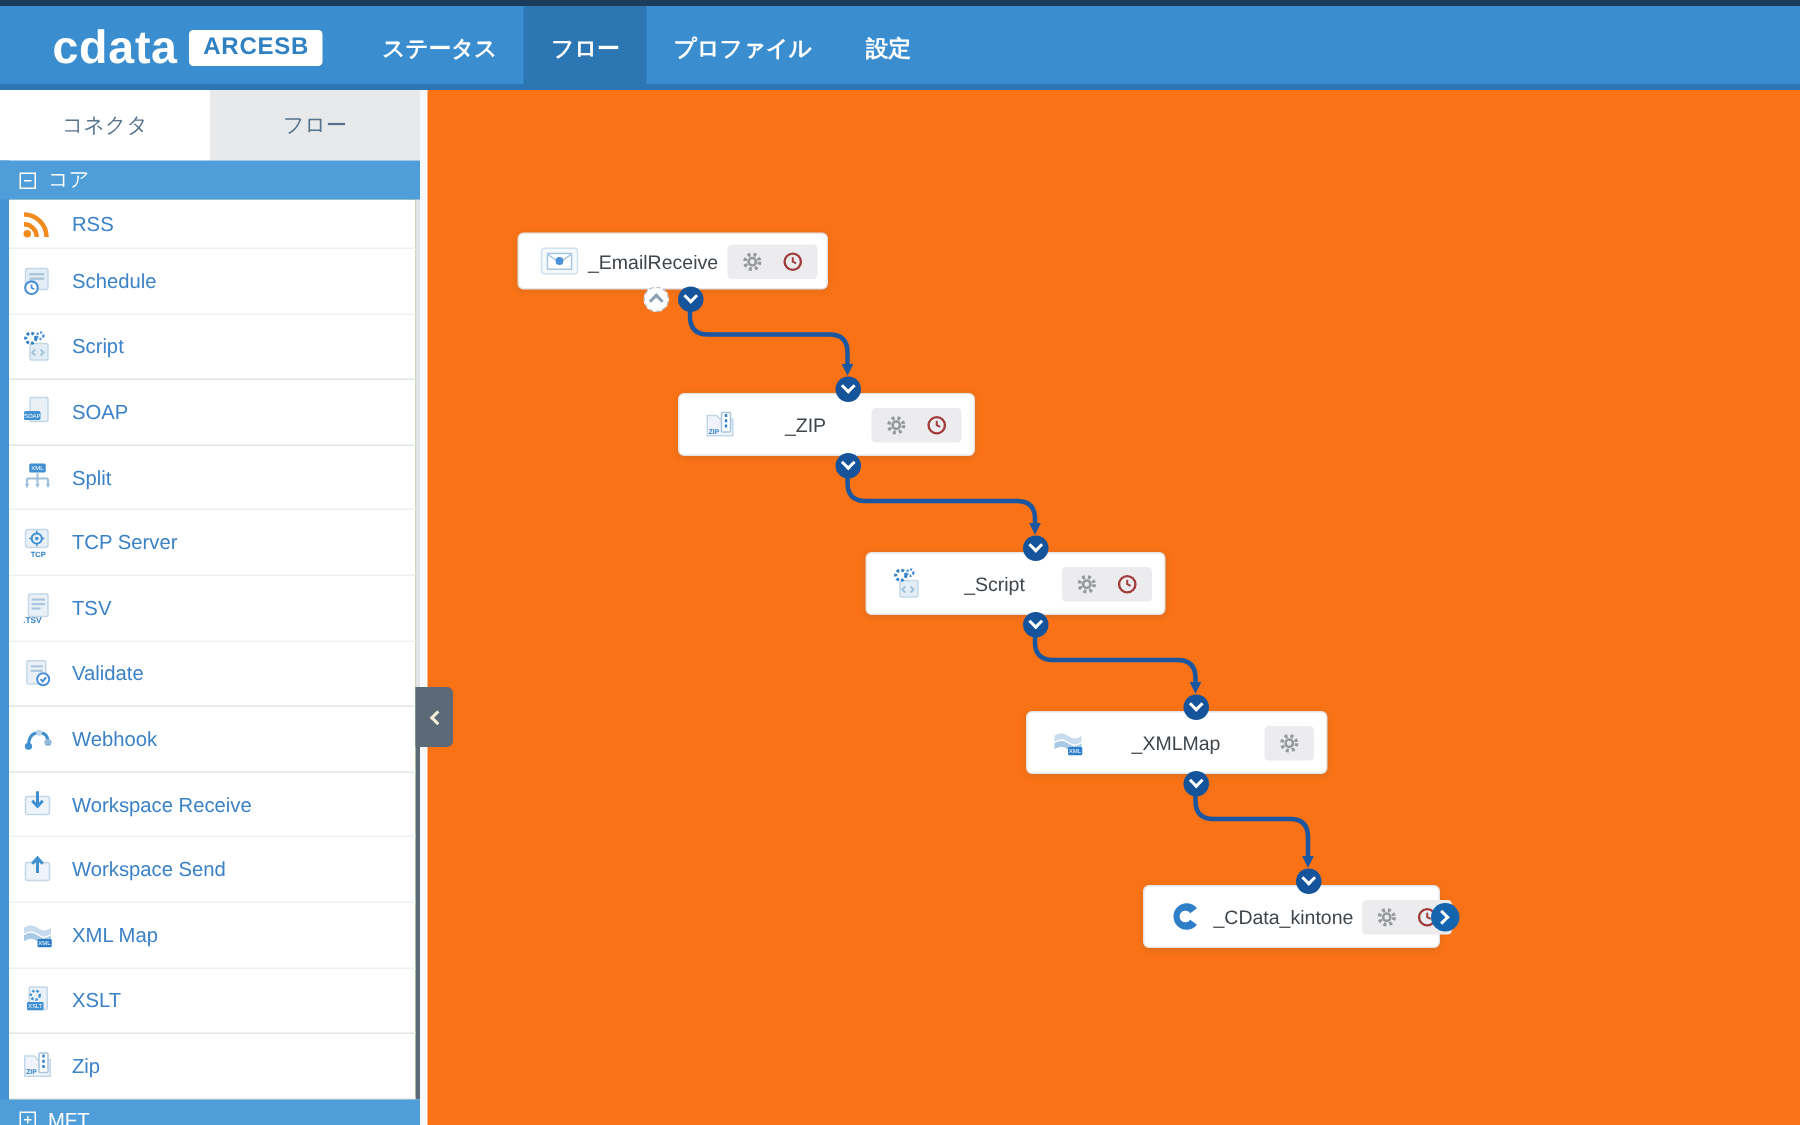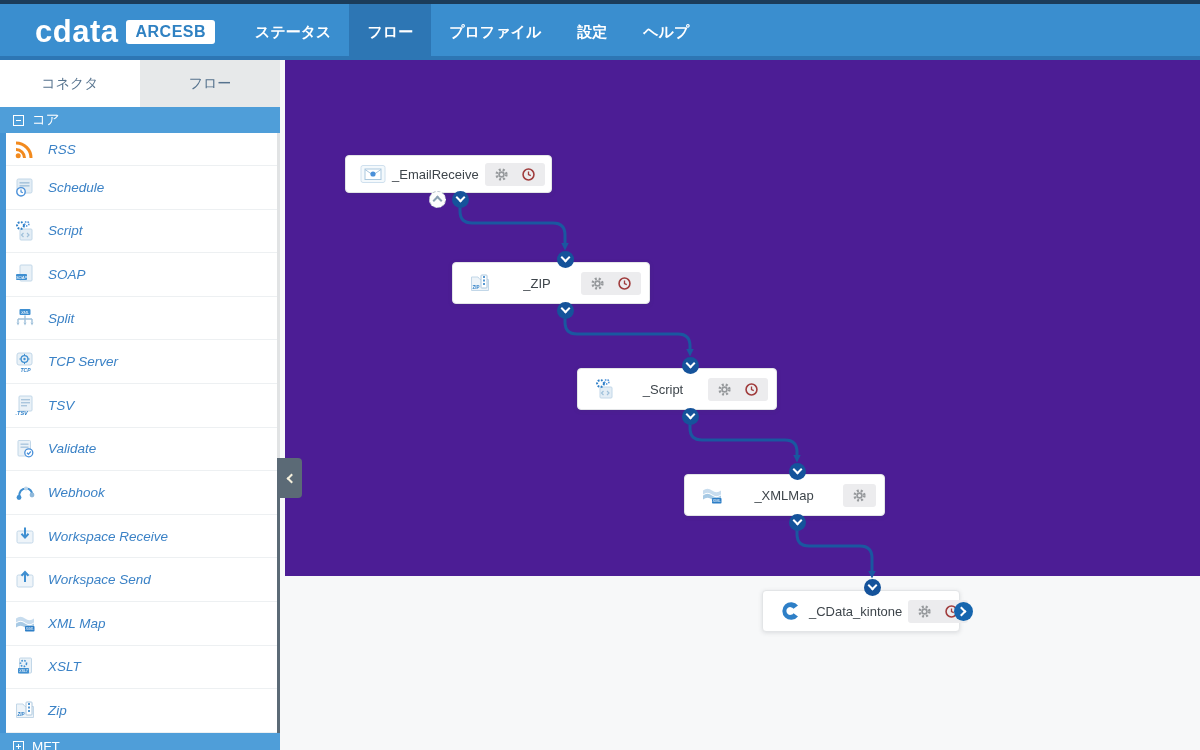--- a/index.html
+++ b/index.html
@@ -24,33 +24,33 @@
   aside { position:absolute; top:60px; left:0; width:280px; height:690px; background:#fff; overflow:hidden; z-index:20; }
   aside::before { content:""; position:absolute; left:0; top:47px; bottom:0; width:6px; background:#4494d4; z-index:6; }
   .tabs { display:flex; height:47px; }
   .tab { flex:1; display:flex; align-items:center; justify-content:center; font-size:14px; color:#56738e; background:#e7e9ea; cursor:pointer; }
   .tab.active { background:#fff; }
   .section-header { position:relative; height:26px; background:#4f9ed9; color:#fff; display:flex; align-items:center; padding-left:13px; font-size:13.5px; z-index:7; cursor:pointer; }
   .section-header .hdr-label { margin-left:8px; }
   .cbox { width:11px; height:11px; border:1px solid #fff; position:relative; flex:none; }
   .cbox::after { content:""; position:absolute; left:2px; right:2px; top:50%; margin-top:-0.5px; height:1px; background:#fff; }
   .cbox.plus::before { content:""; position:absolute; top:2px; bottom:2px; left:50%; margin-left:-0.5px; width:1px; background:#fff; }
-  #sidebar-items { position:absolute; top:73px; left:0; width:277px; z-index:5; background:#4d7c0f;font-style:italic; }
+  #sidebar-items { position:absolute; top:73px; left:0; width:277px; z-index:5; background:#4d7c0f; }
   .item { display:flex; align-items:center; height:43.6px; padding-left:13px; gap:11px; color:#3b82c6; font-size:13.5px; border-bottom:1px solid #edf0f2; background:#fff; cursor:pointer; }
   .item.first { height:33px; }
   .item .icon { width:24px; height:22px; flex:none; display:flex; }
   .item .icon svg { width:100%; height:100%; }
   .mft-header { position:absolute; top:673px; left:0; right:0; z-index:8; }
   .scroll-track { position:absolute; top:47px; right:0; width:8px; bottom:0; background:#e1e3e4; z-index:4; }
   .scroll-thumb { position:absolute; top:351px; height:275px; left:0; width:8px; background:#5b6a76; }
   .collapse-handle { position:absolute; left:277px; top:458px; width:25px; height:40px; background:#5b6a76; border-radius:0 4px 4px 0; z-index:25; display:flex; align-items:center; justify-content:center; cursor:pointer; }
   .chev-left { width:7px; height:7px; border-left:2px solid #f5f0dc; border-bottom:2px solid #f5f0dc; transform:rotate(45deg); margin-left:3px; }
 
   
-  main { position:absolute; left:285px; top:60px; width:915px; height:516px; background:#4c1d95; z-index:10; }
+  main { position:absolute; left:285px; top:60px; width:915px; height:690px; background:#f97316; z-index:10; }
   #connections { position:absolute; left:0; top:0; z-index:1; }
   #nodes { position:absolute; left:0; top:0; width:100%; height:100%; z-index:2; }
   .node { position:absolute; background:#fff; border:1px solid #e3e5e7; border-radius:4px; box-shadow:0 1px 4px rgba(60,70,80,.15); display:flex; align-items:center; padding:0 8px 0 14px; cursor:grab; z-index:2; }
   .node .n-icon { width:26px; height:22px; flex:none; display:flex; }
   .node .n-icon svg { width:100%; height:100%; }
   .node .n-label { flex:1; text-align:center; font-size:13px; color:#3e454b; padding:0 6px; }
   .node-actions { display:flex; align-items:center; gap:12px; background:#ececee; border-radius:3px; padding:4px 9px; }
   .act { width:15px; height:15px; display:flex; cursor:pointer; }
   .act svg { width:100%; height:100%; }
   .port { position:absolute; width:17px; height:17px; border-radius:50%; background:#15539b; display:flex; align-items:center; justify-content:center; z-index:5; cursor:pointer; }
@@ -71,21 +71,20 @@
     <div class="nav-body">
       <div class="logo-wrap">
         <span class="logo-text">cdata</span>
         <span class="logo-badge">ARCESB</span>
       </div>
       <nav class="nav-items" id="nav-items">
           <div class="nav-item">ステータス</div>
           <div class="nav-item active">フロー</div>
           <div class="nav-item">プロファイル</div>
           <div class="nav-item">設定</div>
-          <div class="nav-item">ヘルプ</div>
         </nav>
     </div>
   </header>
 
   <aside>
     <div class="tabs">
       <div class="tab active">コネクタ</div>
       <div class="tab">フロー</div>
     </div>
     <div class="section-header">

